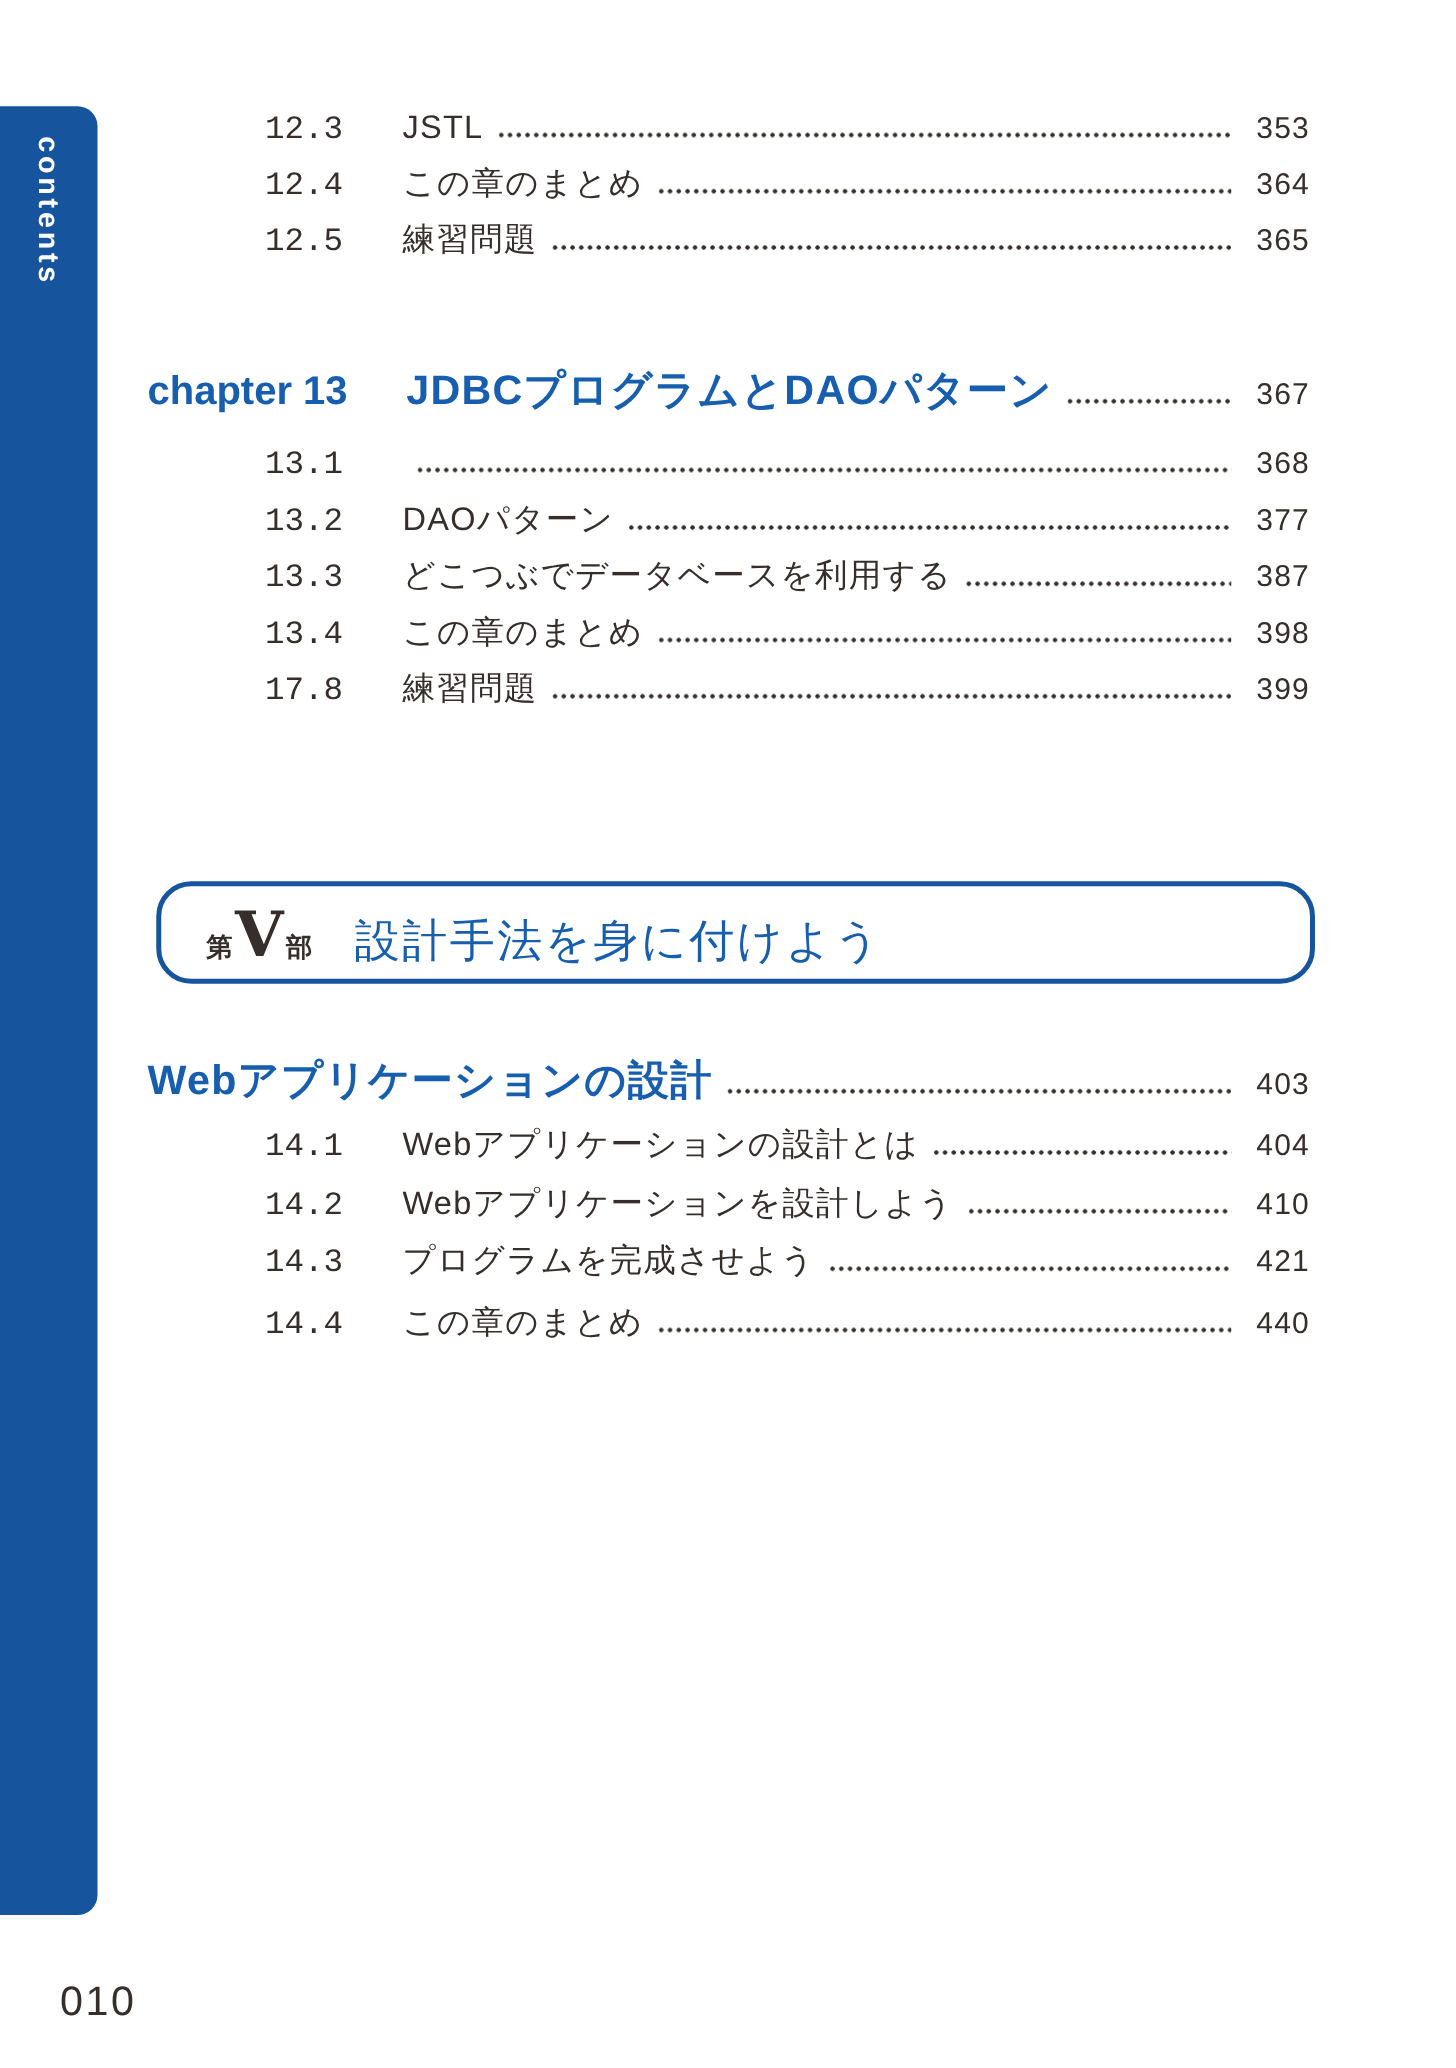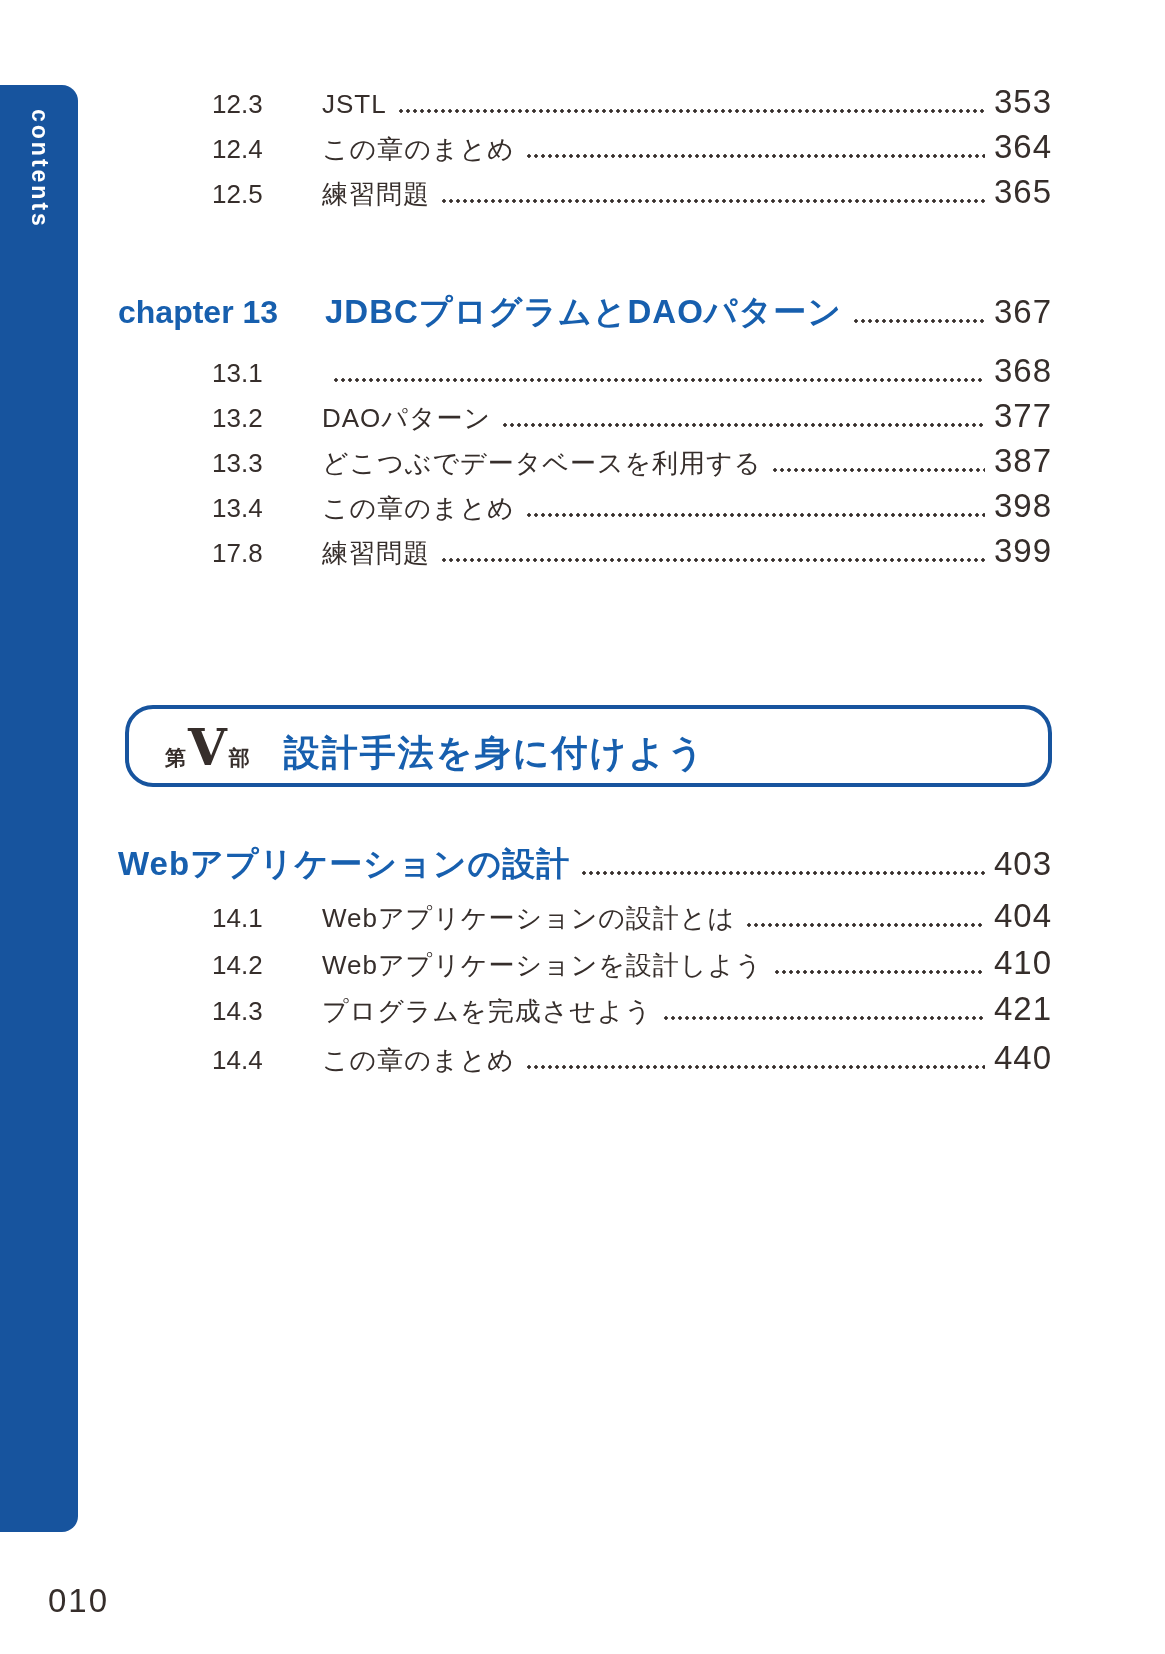--- a/index.html
+++ b/index.html
@@ -40,21 +40,21 @@
     position:absolute;
     display:flex;
     align-items:baseline;
     height:45px;
     font-size:26px;
     line-height:45px;
     white-space:nowrap;
   }
   .row.sec{left:212px;width:836px;}
   .row.chap{left:118px;width:930px;height:48px;line-height:48px;justify-content:space-between;}
-  .sec .num{width:110px;flex:0 0 110px;color:var(--dark);}
+  .sec .num{width:110px;flex:0 0 110px;color:var(--dark);font-family:Liberation Mono, monospace;}
   .sec .title{letter-spacing:1px;text-align:center;}
   .chap .label{
     width:207px;flex:0 0 207px;
     font-weight:bold;color:var(--blue-text);
     font-size:32px;
   }
   .chap .title{
     font-weight:bold;color:var(--blue-text);
     font-size:33px;letter-spacing:1px;
   }
@@ -66,42 +66,42 @@
     background-image:radial-gradient(circle at 2px 2px,var(--dark) 1.5px,transparent 2px);
     background-size:7px 4px;
     background-repeat:repeat-x;
     background-position:left bottom;
   }
   .pg{
     flex:0 0 54px;width:54px;
     text-align:right;
     letter-spacing:1px;
     color:var(--dark);
-    font-size:33px;
+    font-size:24px;
   }
   
   .part-box{
     position:absolute;left:125px;top:705px;
     width:927px;height:82px;
     border:4px solid var(--blue);
     border-radius:28px;
     display:flex;align-items:baseline;
     padding-left:36px;padding-top:14px;
     background:#fff;
   }
   .part-label{display:flex;align-items:baseline;color:var(--dark);}
   .part-pre,.part-suf{font-size:21px;font-weight:bold;}
   .part-numeral{
     font-family:"DejaVu Serif","Liberation Serif",serif;
     font-weight:bold;font-size:50px;line-height:1;
     margin:0 2px;
   }
   .part-title{
     margin-left:34px;
-    font-size:36px;font-weight:bold;
+    font-size:36px;font-weight:normal;
     color:var(--blue-text);
     letter-spacing:2px;
   }
   
   .folio{
     position:absolute;left:48px;top:1582px;
     font-size:33px;letter-spacing:2px;color:var(--dark);
   }
 </style>
 </head>

